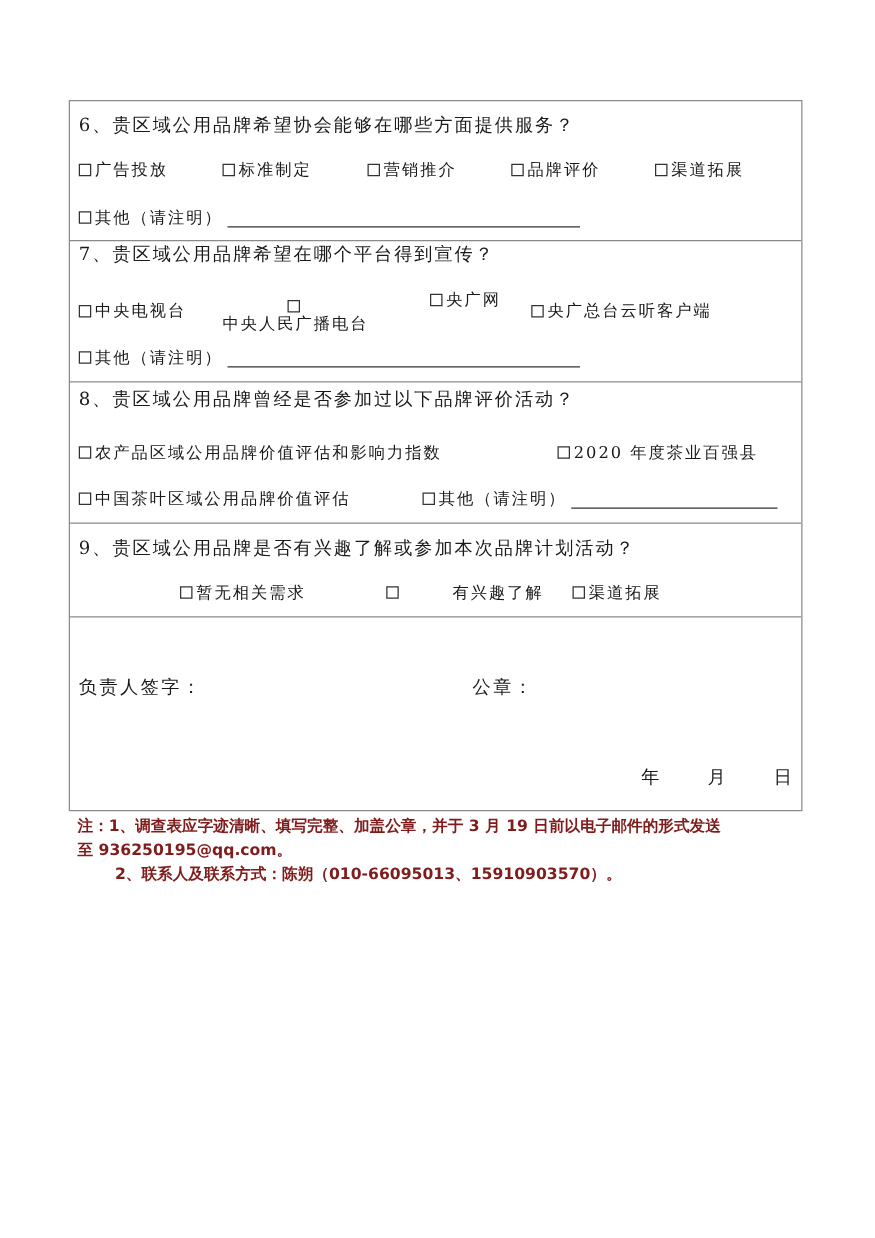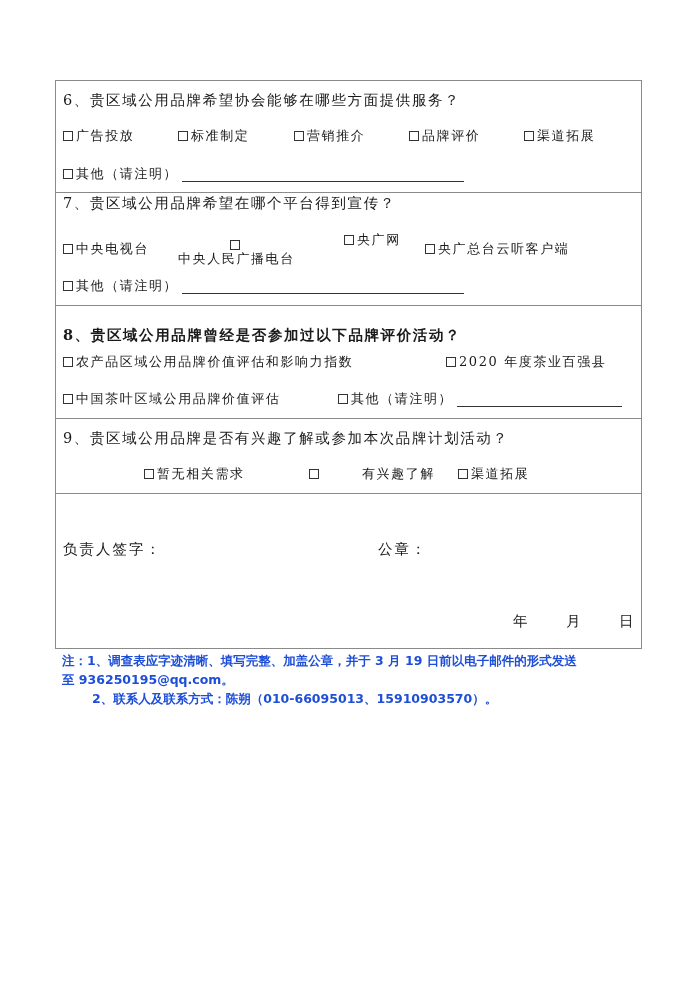--- a/index.html
+++ b/index.html
@@ -5,21 +5,21 @@
   html, body { margin:0; padding:0; background:#ffffff; }
   body { width:700px; height:990px; position:relative; font-family:"DejaVu Serif","Liberation Serif",serif; color:#1a1a1a; }
   .table { position:absolute; left:55px; top:80px; width:587px; border:1px solid #8a8a8a; box-sizing:border-box; }
   .row { border-bottom:1px solid #8a8a8a; box-sizing:border-box; position:relative; }
   .row:last-child { border-bottom:none; }
   .q { font-size:14.5px; letter-spacing:1.6px; position:absolute; left:7px; white-space:nowrap; }
   .opt { position:absolute; font-size:13px; letter-spacing:1.6px; white-space:nowrap; display:flex; align-items:center; }
   .box { display:inline-block; width:10px; height:10px; border:1px solid #333; margin-right:3px; box-sizing:border-box; }
   .line { display:inline-block; border-bottom:1px solid #333; height:14px; margin-left:4px; }
   .sig { position:absolute; font-size:14.5px; letter-spacing:2px; }
-  .notes { position:absolute; left:62px; top:651px; width:600px; font-size:12.5px; font-family:"DejaVu Sans","Liberation Sans",sans-serif; line-height:19px; font-weight:bold; color:#1d4ed8; }
+  .notes { position:absolute; left:62px; top:651px; width:600px; font-size:12.5px; font-family:"DejaVu Sans","Liberation Sans",sans-serif; line-height:19px; font-weight:bold; color:#7f1d1d; }
   .notes div { white-space:nowrap; }
 </style>
 </head>
 <body>
 
 <div class="table">
 
   <div class="row" style="height:112px;">
     <div class="q" style="top:10px;">6、贵区域公用品牌希望协会能够在哪些方面提供服务？</div>
     <div class="opt" style="left:7px; top:46px;">
@@ -68,21 +68,21 @@
         <span>央广总台云听客户端</span>
       </div>
     <div class="opt" style="left:7px; top:84px;">
         <span class="box"></span>
         <span>其他（请注明）</span>
         <span class="line" style="width:282px;"></span>
       </div>
   </div>
 
   <div class="row" style="height:113px;">
-    <div class="q" style="top:20px;font-weight:bold;">8、贵区域公用品牌曾经是否参加过以下品牌评价活动？</div>
+    <div class="q" style="top:4px;">8、贵区域公用品牌曾经是否参加过以下品牌评价活动？</div>
     <div class="opt" style="left:7px; top:47px;">
         <span class="box"></span>
         <span>农产品区域公用品牌价值评估和影响力指数</span>
       </div>
     <div class="opt" style="left:365px; top:47px;padding-left:25px;">
         <span class="box"></span>
         <span>2020 年度茶业百强县</span>
       </div>
     <div class="opt" style="left:7px; top:84px;">
         <span class="box"></span>

